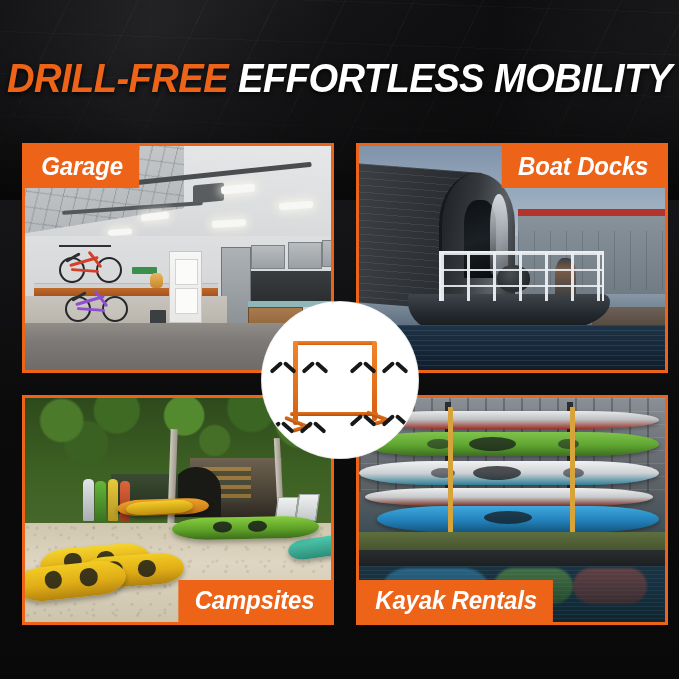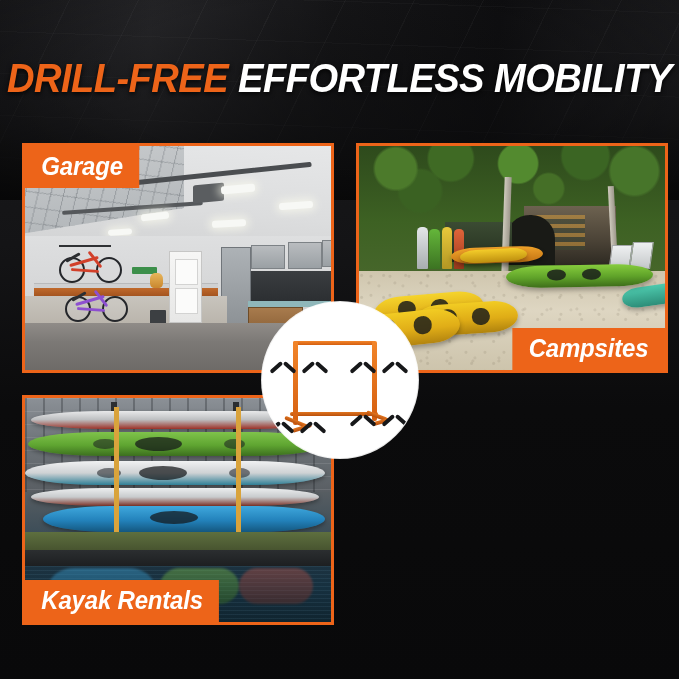--- a/index.html
+++ b/index.html
@@ -528,20 +528,39 @@
             <div class="fr f2"></div>
             <div class="fr f3"></div>
             <div class="fr f4"></div>
         </div>
         <div class="g-trash"></div>
         <div class="g-floor"></div>
       </div>
       <div class="badge tl lbl">Garage</div>
     </div>
 
+    <div class="panel">
+      <div class="photo docks">
+        <div class="d-sky"></div>
+        <div class="d-bldg-r"></div>
+        <div class="d-deck"></div>
+        <div class="d-pool"></div>
+        <div class="d-bldg-l"></div>
+        <div class="d-pod">
+          <div class="d-pod-glass"></div>
+          <div class="d-pod-hl"></div>
+        </div>
+        <div class="d-hull"></div>
+        <div class="d-bbq"></div>
+        <div class="d-person"></div>
+        <div class="d-rail"></div>
+        <div class="d-water"></div>
+      </div>
+      <div class="badge tr lbl">Boat Docks</div>
+    </div>
 
     <div class="panel">
       <div class="photo camp">
         <div class="c-trees"></div>
         <div class="c-shed"></div>
         <div class="c-darkcave"></div>
         <div class="c-storage"></div>
         <div class="c-trunk t1"></div>
         <div class="c-trunk t2"></div>
         <div class="c-board b1"></div>

